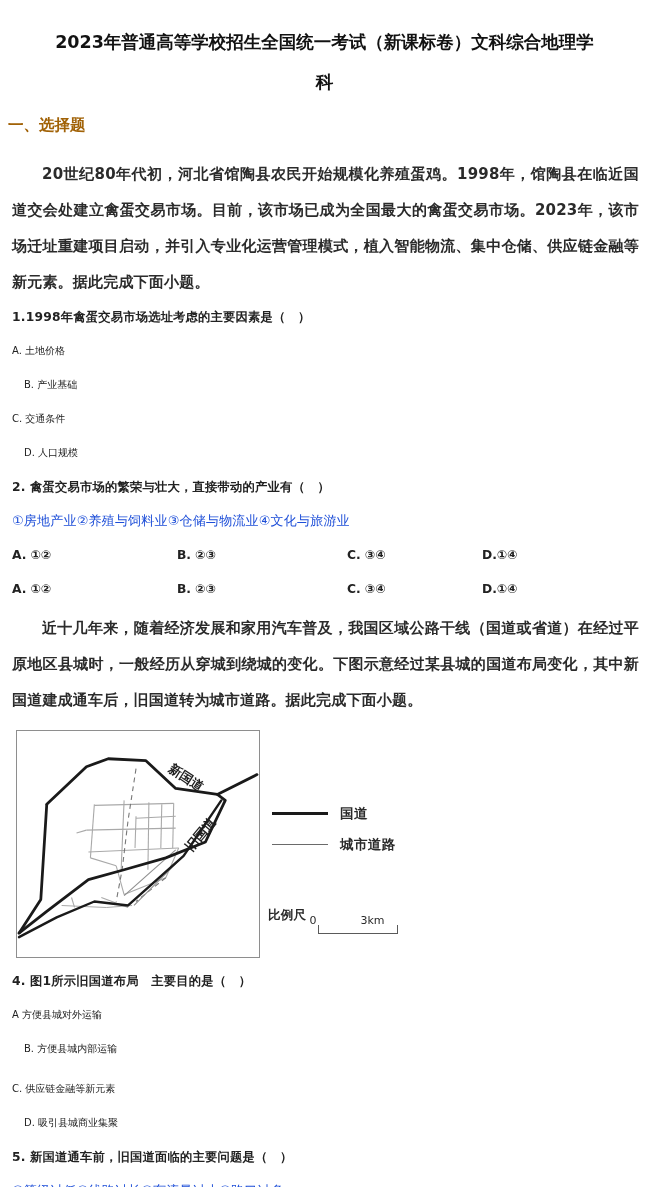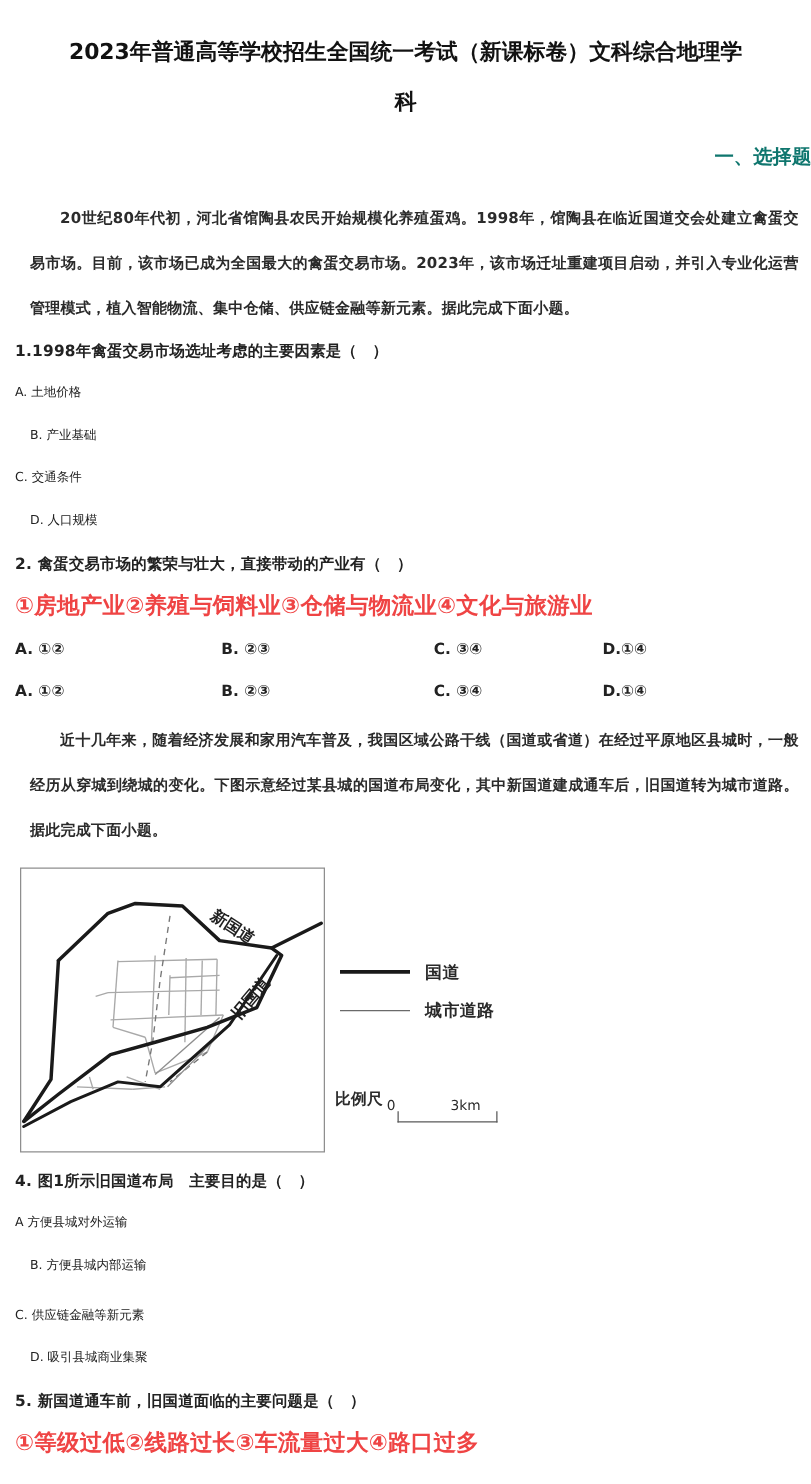--- a/index.html
+++ b/index.html
@@ -38,29 +38,28 @@
     display: block;
   }
 
   
   .section-heading {
     margin: 8px 0 16px 0;
     padding: 0 0 0 8px;
     font-size: 15.5px;
     font-weight: bold;
     line-height: 30px;
-    color: #0f766e;
-    text-align: right;
+    color: #a16207;
   }
 
   
   .passage {
-    margin: 4px 0 0 12px;
+    margin: 4px 0 0 0;
     padding: 0 10px 0 12px;
-    font-size: 12px;
+    font-size: 15px;
     line-height: 36px;
     text-align: justify;
     text-justify: inter-ideograph;
     text-indent: 2em;
     color: #2b2b2b;
     font-weight: 600;
     letter-spacing: 0.2px;
   }
 
   
@@ -68,24 +67,24 @@
     padding: 0 10px 0 12px;
   }
   .q-stem {
     font-size: 12.3px;
     line-height: 34px;
     color: #222;
     font-weight: 600;
     letter-spacing: 0.2px;
   }
   .q-subitems {
-    font-size: 18px;
+    font-size: 13px;
     line-height: 34px;
-    color: #ef4444;
-    font-weight: 700;
+    color: #1d4ed8;
+    font-weight: 400;
     letter-spacing: 0.2px;
   }
   .opts-2col {
     display: flex;
     font-size: 10px;
     line-height: 34px;
     font-weight: 400;
     color: #222;
     flex-direction: column;
   }

